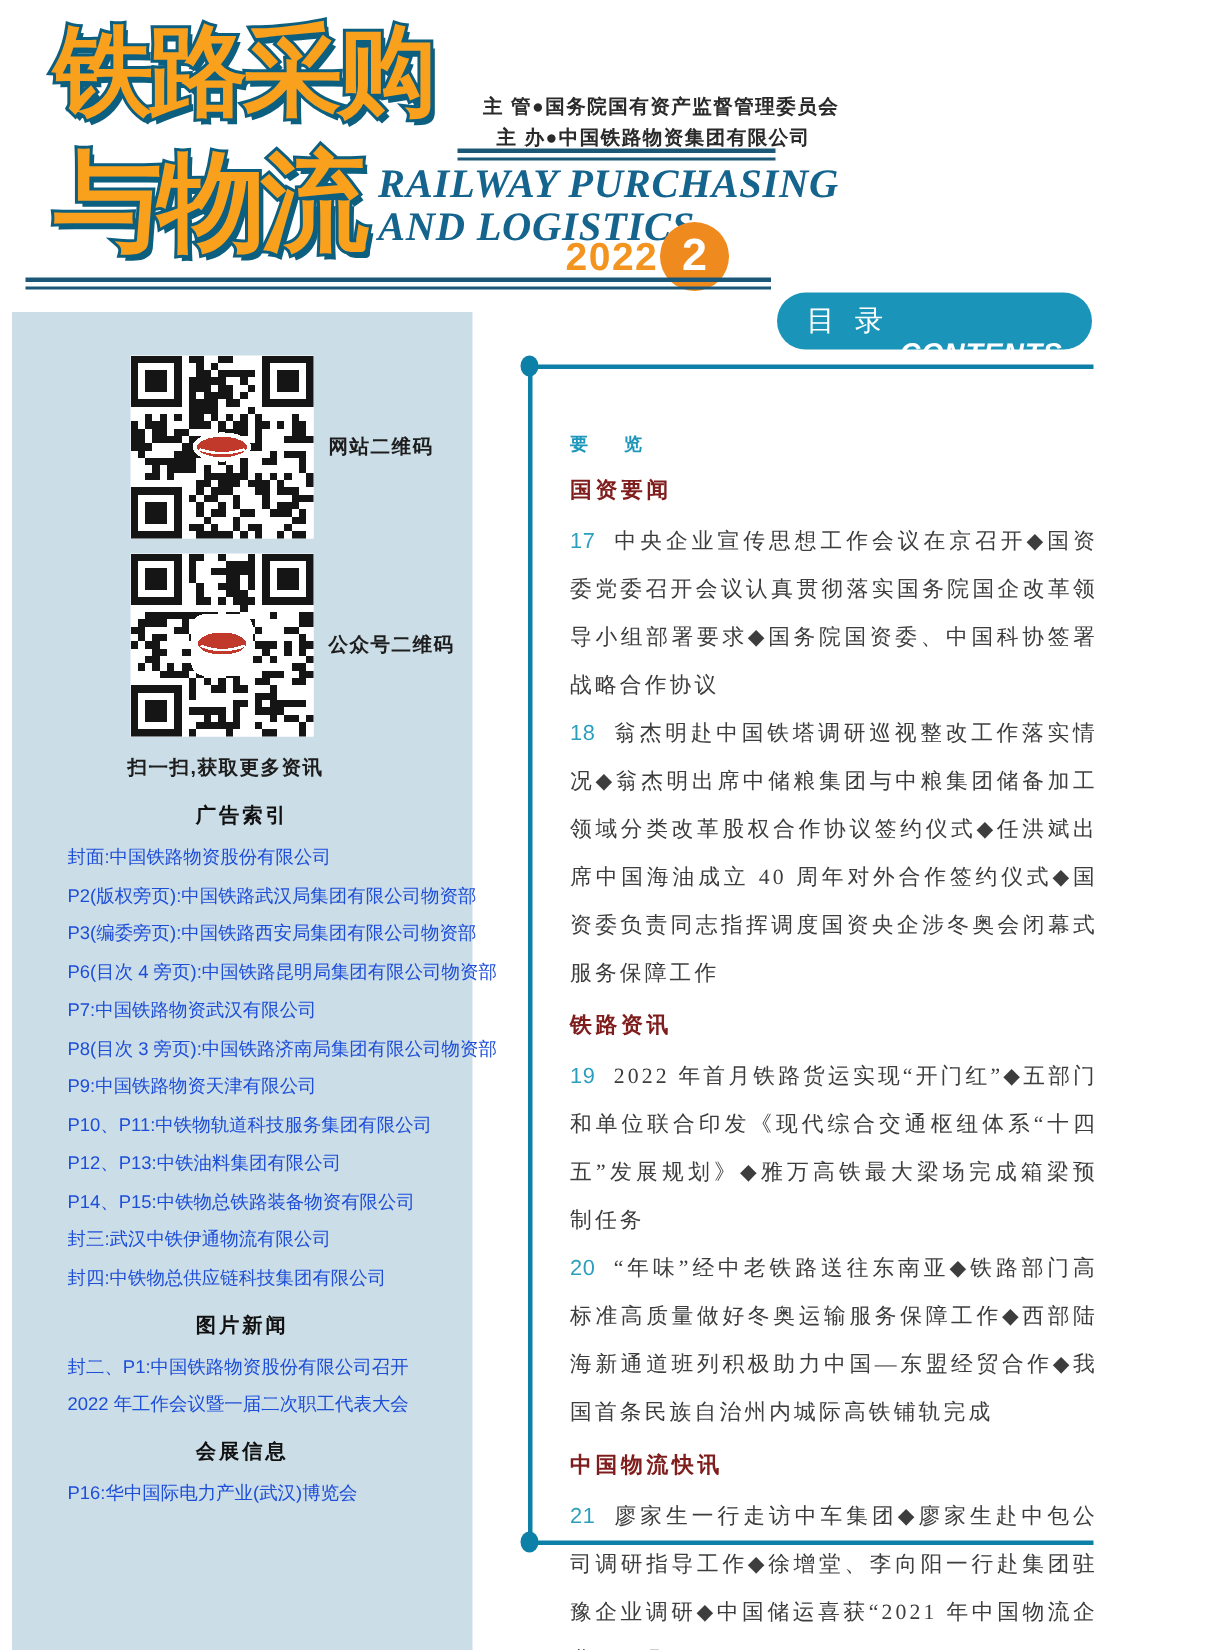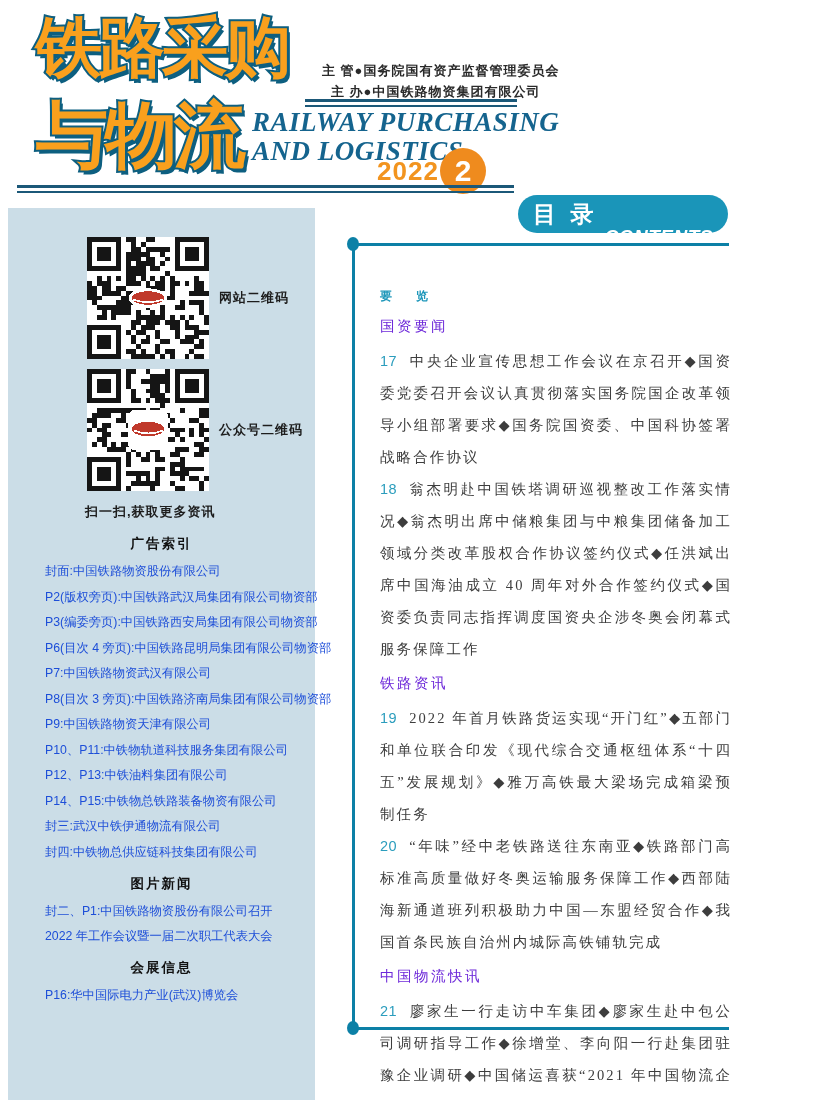--- a/index.html
+++ b/index.html
@@ -26,21 +26,21 @@
     font-family:"Liberation Serif","DejaVu Serif",serif;font-style:italic;font-weight:bold;
     color:#15648e;font-size:27px;line-height:29px;letter-spacing:0.5px;}
   .year{position:absolute;left:377px;top:156px;color:#f2941f;font-weight:bold;
     font-size:26px;letter-spacing:1px;}
   .issue-circle{position:absolute;left:440px;top:148px;width:46px;height:46px;border-radius:50%;
     background:#ef8b1e;color:#fff;font-weight:bold;font-size:30px;line-height:46px;text-align:center;}
 
   
   .contents-badge{position:absolute;left:518px;top:195px;width:210px;height:38px;border-radius:19px;
     background:#1a95b9;color:#fff;display:flex;align-items:center;justify-content:center;gap:7px;}
-  .badge-cn{font-size:23px;font-weight:bold;letter-spacing:4px;}
+  .badge-cn{font-size:19px;font-weight:normal;letter-spacing:4px;}
   .badge-en{font-size:19px;font-weight:bold;font-style:italic;letter-spacing:0.5px;margin-top:46px;}
 
   
   .sidebar{position:absolute;left:8px;top:208px;width:307px;height:892px;background:#cbdde7;}
   .qr-row{display:flex;align-items:center;margin-left:79px;text-align:center;}
   .qr-row.first{padding-top:29px;}
   .qr-row.second{margin-top:10px;}
   .qr-box{width:122px;height:122px;background:#fff;flex:0 0 auto;}
   .qr-box svg{width:122px;height:122px;display:block;}
   .qr-label{margin-left:10px;font-size:13px;color:#1d1d1d;font-weight:bold;letter-spacing:1px;white-space:nowrap;}
@@ -58,21 +58,21 @@
   .toc-hline{position:absolute;left:352px;width:377px;height:2.5px;background:#0c80a6;}
   .toc-hline.top{top:243px;}
   .toc-hline.bottom{top:1027px;}
   .toc-dot{position:absolute;left:347px;width:12px;height:14px;border-radius:50%;background:#0c80a6;}
   .toc-dot.top{top:237px;}
   .toc-dot.bottom{top:1021px;}
 
   
   .toc{position:absolute;left:380px;top:288px;width:352px;}
   .toc-overview{color:#1e97ba;font-size:12px;font-weight:bold;letter-spacing:6px;margin:0 0 12px 0;}
-  .toc-section-title{color:#6d28d9;font-size:14.5px;font-weight:normal;letter-spacing:2.5px;margin:9px 0;}
+  .toc-section-title{color:#7f1d1d;font-size:14.5px;font-weight:bold;letter-spacing:2.5px;margin:9px 0;}
   .toc-entry{margin:0;font-family:"Liberation Serif","DejaVu Serif",serif;
     font-size:14.5px;color:#3d3d3d;line-height:32px;letter-spacing:2.1px;
     text-align:justify;text-align-last:left;}
   .toc-entry .pg{font-family:"Liberation Sans","DejaVu Sans",sans-serif;
     color:#2b9dbd;margin-right:12px;letter-spacing:0.5px;}
 </style>
 </head>
 <body>
 
 <div class="page">

